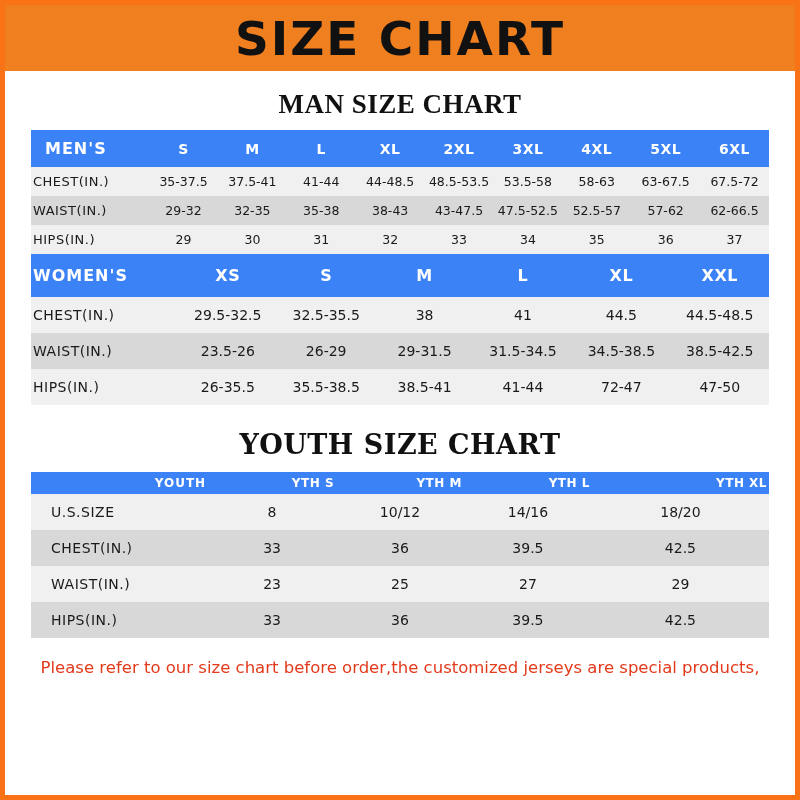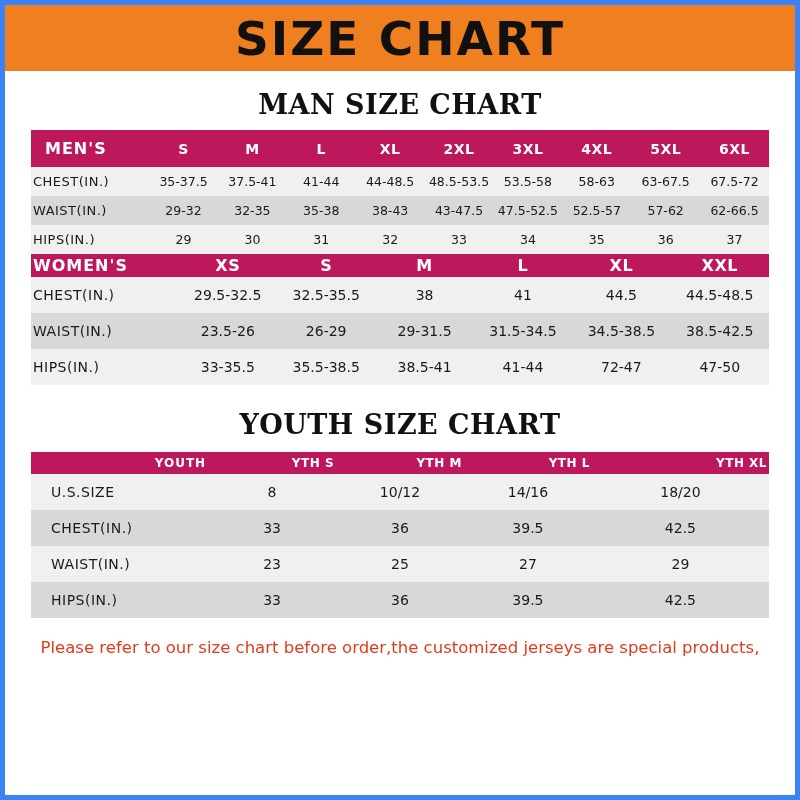--- a/index.html
+++ b/index.html
@@ -11,21 +11,21 @@
     height: 800px;
     background: #ffffff;
     font-family: "DejaVu Sans", sans-serif;
     overflow: hidden;
   }
   .page {
     position: relative;
     width: 800px;
     height: 800px;
     box-sizing: border-box;
-    border: 5px solid #3b82f6;
+    border: 5px solid #f97316;
     background: #ffffff;
     overflow: hidden;
   }
   .header-banner {
     background: #ef7f1f;
     height: 66px;
     display: flex;
     align-items: center;
     justify-content: center;
   }
@@ -53,21 +53,21 @@
     border-collapse: collapse;
     table-layout: fixed;
   }
   table.size-table th, table.size-table td {
     text-align: center;
     font-size: 12.5px;
     color: #1a1a1a;
     font-family: "DejaVu Sans", sans-serif;
   }
   table.size-table thead th {
-    background: #be185d;
+    background: #3b82f6;
     color: #ffffff;
     font-weight: bold;
     font-size: 14px;
     padding: 9px 2px;
     letter-spacing: 0.5px;
   }
   table.size-table thead th.rowlabel {
     text-align: left;
     padding-left: 14px;
     font-size: 16px;
@@ -79,25 +79,25 @@
   table.size-table tbody td.rowlabel {
     text-align: left;
     font-weight: normal;
     letter-spacing: 0.5px;
     font-size: 13px;
   }
   tr.light td { background: #f0f0f0; }
   tr.dark td { background: #d8d8d8; }
 
   
-  #men-title { margin-top: 18px; margin-bottom: 10px; }
+  #men-title { margin-top: 18px; margin-bottom: 10px; font-family: Liberation Serif, serif; }
   #men-table col.lab { width: 16%; }
   
   #women-title { margin-top: 22px; margin-bottom: 12px; }
-  #women-table thead th { font-size: 16px; padding: 2px 2px; }
+  #women-table thead th { font-size: 16px; padding: 12px 2px; }
   #women-table tbody td { padding: 10px 2px; font-size: 14px; }
   
   #youth-title { margin-top: 24px; margin-bottom: 12px; }
   #youth-table thead th { font-size: 12px; padding: 4px 2px; text-align: right; }
   #youth-table tbody td { padding: 10px 20px; font-size: 14px; }
 
   .footer-note {
     margin-top: 18px;
     padding: 0 22px;
     text-align: center;
@@ -223,21 +223,21 @@
           <td class="rowlabel">WAIST(IN.)</td>
           <td>23.5-26</td>
           <td>26-29</td>
           <td>29-31.5</td>
           <td>31.5-34.5</td>
           <td>34.5-38.5</td>
           <td>38.5-42.5</td>
         </tr>
         <tr class="light">
           <td class="rowlabel">HIPS(IN.)</td>
-          <td>33-35.5</td>
+          <td>26-35.5</td>
           <td>35.5-38.5</td>
           <td>38.5-41</td>
           <td>41-44</td>
           <td>72-47</td>
           <td>47-50</td>
         </tr>
       </tbody>
     </table>
   </div>
 

